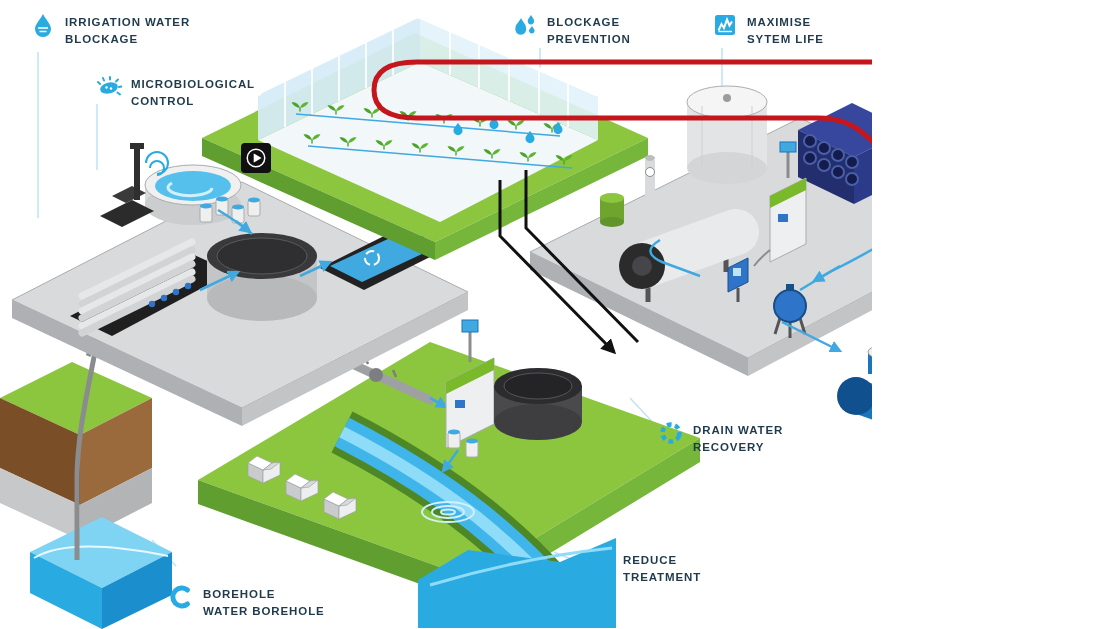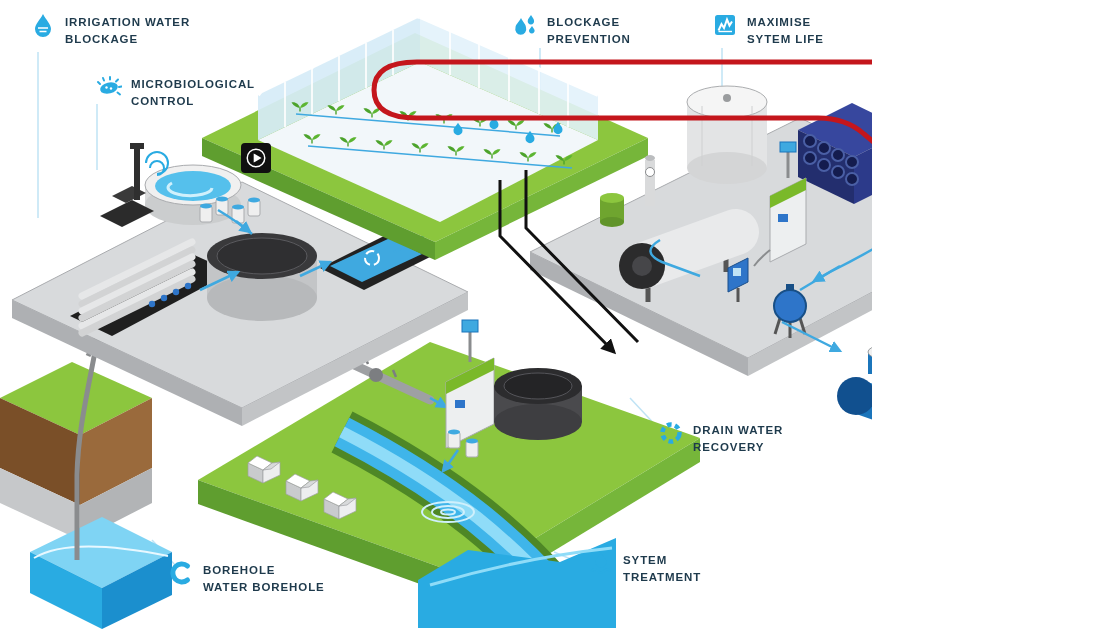--- a/index.html
+++ b/index.html
@@ -430,26 +430,26 @@
     <span>RECOVERY</span>
   </div>
 </div>
 
 <div class="label" style="left:588px;top:550px">
   <svg class="licon" viewBox="0 0 26 26">
     <path d="M13,2.5 C15,6.5 18.5,9 18.5,12 A5.5,5.5 0 1 1 7.5,12 C7.5,9 11,6.5 13,2.5 Z" fill="#29ABE2"></path>
     <path d="M3.5,21 Q6.5,18.3 9.6,21 Q12.7,23.7 15.8,21 Q18.9,18.3 22.5,21" stroke="#29ABE2" stroke-width="2.2" fill="none"></path>
   </svg>
   <div class="ltext">
-    <span>SYTEM</span><br>
+    <span>REDUCE</span><br>
     <span>TREATMENT</span>
   </div>
 </div>
 
-<div class="label" style="left:168px;top:560px">
+<div class="label" style="left:168px;top:584px">
   <svg class="licon" viewBox="0 0 26 26">
     <path d="M19.5,6 A9,9 0 1 0 19.5,20" stroke="#29ABE2" stroke-width="5" fill="none" stroke-linecap="round"></path>
   </svg>
   <div class="ltext">
     <span>BOREHOLE</span><br>
     <span>WATER BOREHOLE</span>
   </div>
 </div>
 
 <div class="playbtn">

